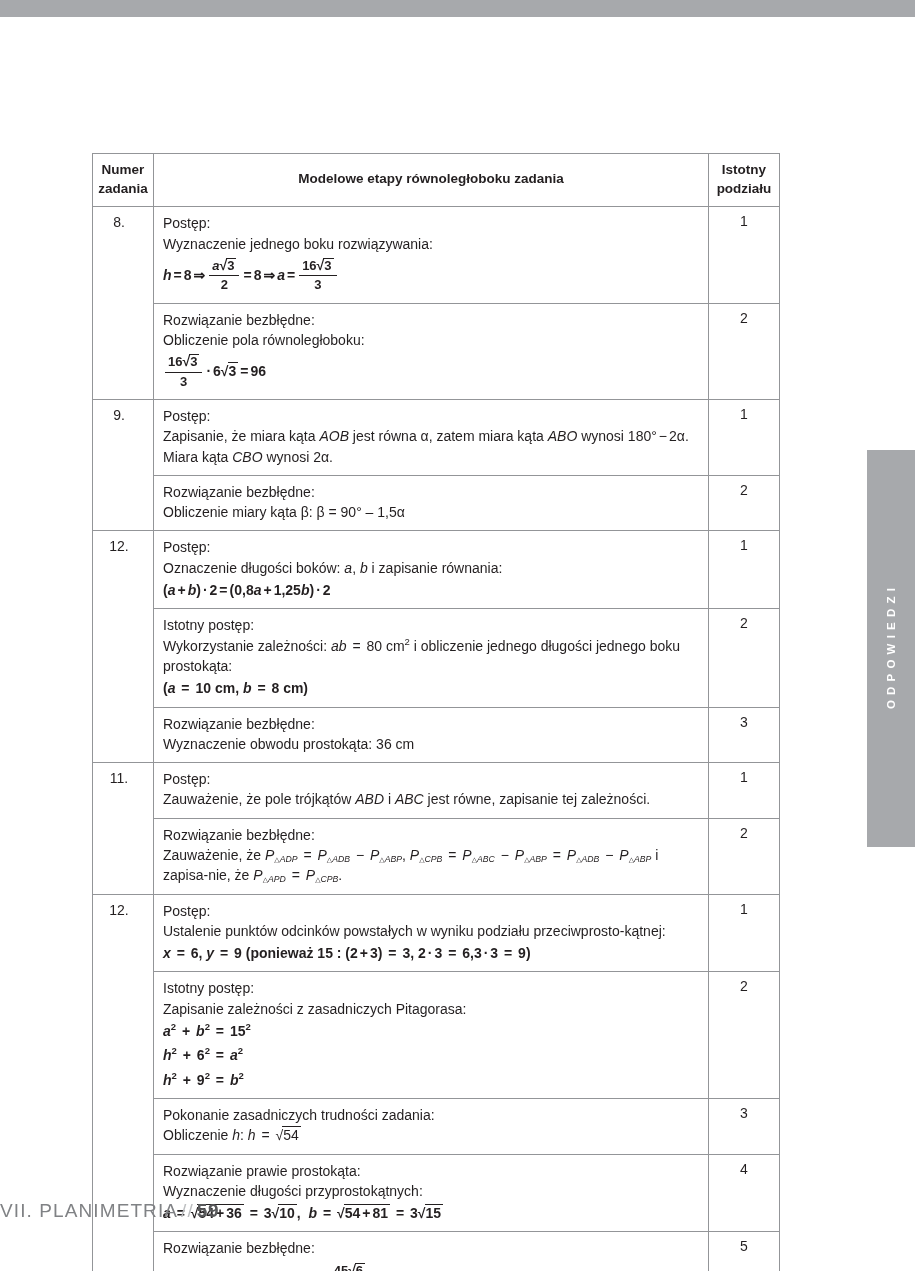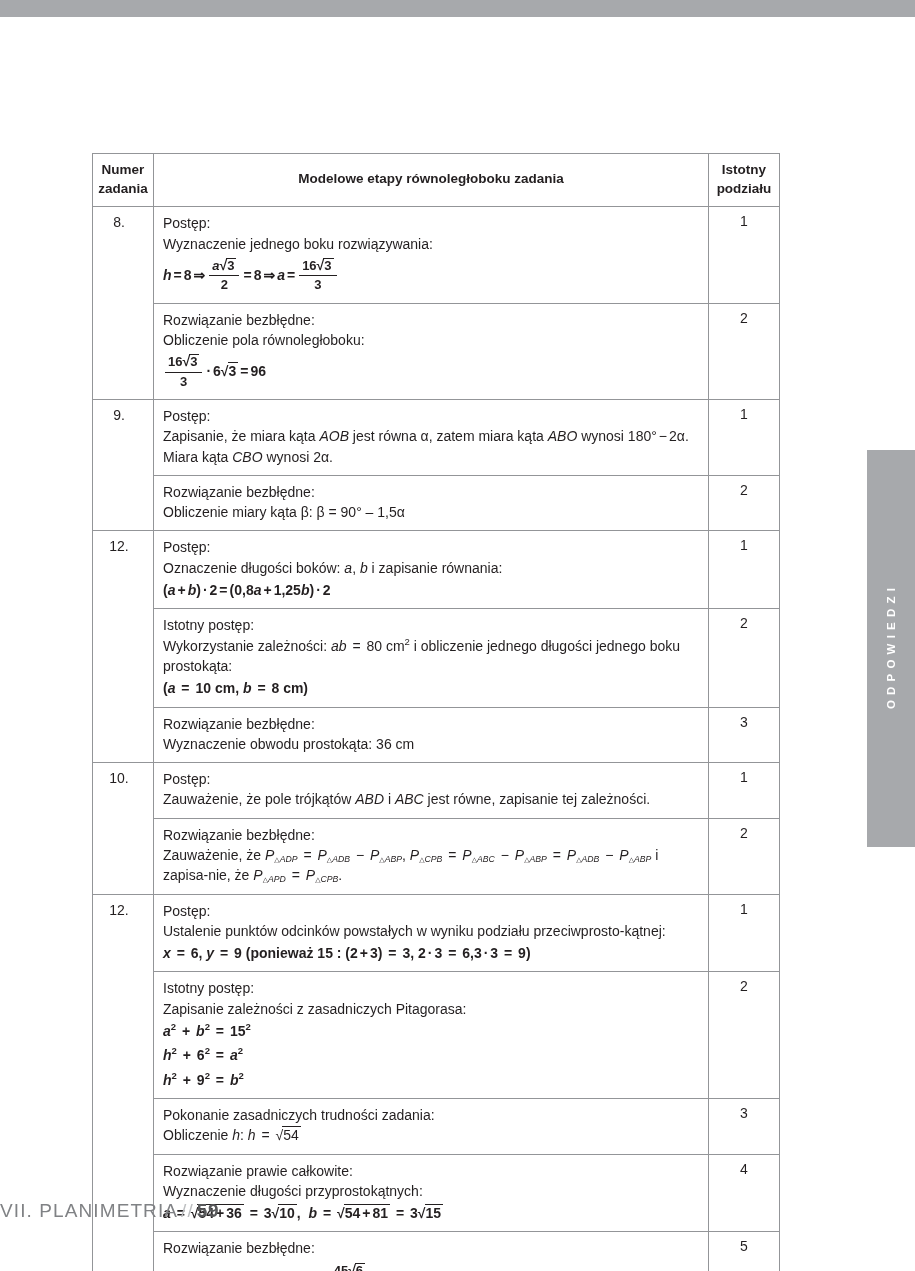--- a/index.html
+++ b/index.html
@@ -229,21 +229,21 @@
     </tr>
     <tr>
       <td class="body">
         <span class="lbl">Rozwiązanie bezbłędne:</span>
         <span class="lbl">Wyznaczenie obwodu prostokąta: 36 cm</span>
       </td>
       <td class="pts">3</td>
     </tr>
 
     <tr>
-      <td class="num tgroup" rowspan="2">10.</td>
+      <td class="num tgroup" rowspan="2">11.</td>
       <td class="body">
         <span class="lbl">Postęp:</span>
         <span class="lbl">Zauważenie, że pole trójkątów <i>ABD</i> i <i>ABC</i> jest równe, zapisanie tej zależności.</span>
       </td>
       <td class="pts">1</td>
     </tr>
     <tr>
       <td class="body">
         <span class="lbl">Rozwiązanie bezbłędne:</span>
         <span class="lbl">Zauważenie, że <i>P</i><sub><span class="tri">△</span><i>ADP</i></sub> <span class="op">=</span> <i>P</i><sub><span class="tri">△</span><i>ADB</i></sub> <span class="op">−</span> <i>P</i><sub><span class="tri">△</span><i>ABP</i></sub>, <i>P</i><sub><span class="tri">△</span><i>CPB</i></sub> <span class="op">=</span> <i>P</i><sub><span class="tri">△</span><i>ABC</i></sub> <span class="op">−</span> <i>P</i><sub><span class="tri">△</span><i>ABP</i></sub> <span class="op">=</span> <i>P</i><sub><span class="tri">△</span><i>ADB</i></sub> <span class="op">−</span> <i>P</i><sub><span class="tri">△</span><i>ABP</i></sub> i zapisa-nie, że <i>P</i><sub><span class="tri">△</span><i>APD</i></sub> <span class="op">=</span> <i>P</i><sub><span class="tri">△</span><i>CPB</i></sub>.</span>
@@ -272,21 +272,21 @@
     </tr>
     <tr>
       <td class="body">
         <span class="lbl">Pokonanie zasadniczych trudności zadania:</span>
         <span class="lbl math">Obliczenie <i>h</i>: <i>h</i> <span class="op">=</span> <span class="radsign">√</span><span class="sqrt">54</span></span>
       </td>
       <td class="pts">3</td>
     </tr>
     <tr>
       <td class="body">
-        <span class="lbl">Rozwiązanie prawie całkowite:</span>
+        <span class="lbl">Rozwiązanie prawie prostokąta:</span>
         <span class="lbl">Wyznaczenie długości przyprostokątnych:</span>
         <span class="mrow tight math"><i>a</i> <span class="op">=</span> <span class="radsign">√</span><span class="sqrt">54<span class="op">+</span>36</span> <span class="op">=</span> 3<span class="radsign">√</span><span class="sqrt">10</span>,&nbsp; <i>b</i> <span class="op">=</span> <span class="radsign">√</span><span class="sqrt">54<span class="op">+</span>81</span> <span class="op">=</span> 3<span class="radsign">√</span><span class="sqrt">15</span></span>
       </td>
       <td class="pts">4</td>
     </tr>
     <tr>
       <td class="body" style="padding-bottom:14px">
         <span class="lbl">Rozwiązanie bezbłędne:</span>
         <span class="mrow math">Obliczenie pola trójkąta: <span class="frac"><span class="nu">45<span class="radsign">√</span><span class="sqrt">6</span></span><span class="de">2</span></span></span>
       </td>

